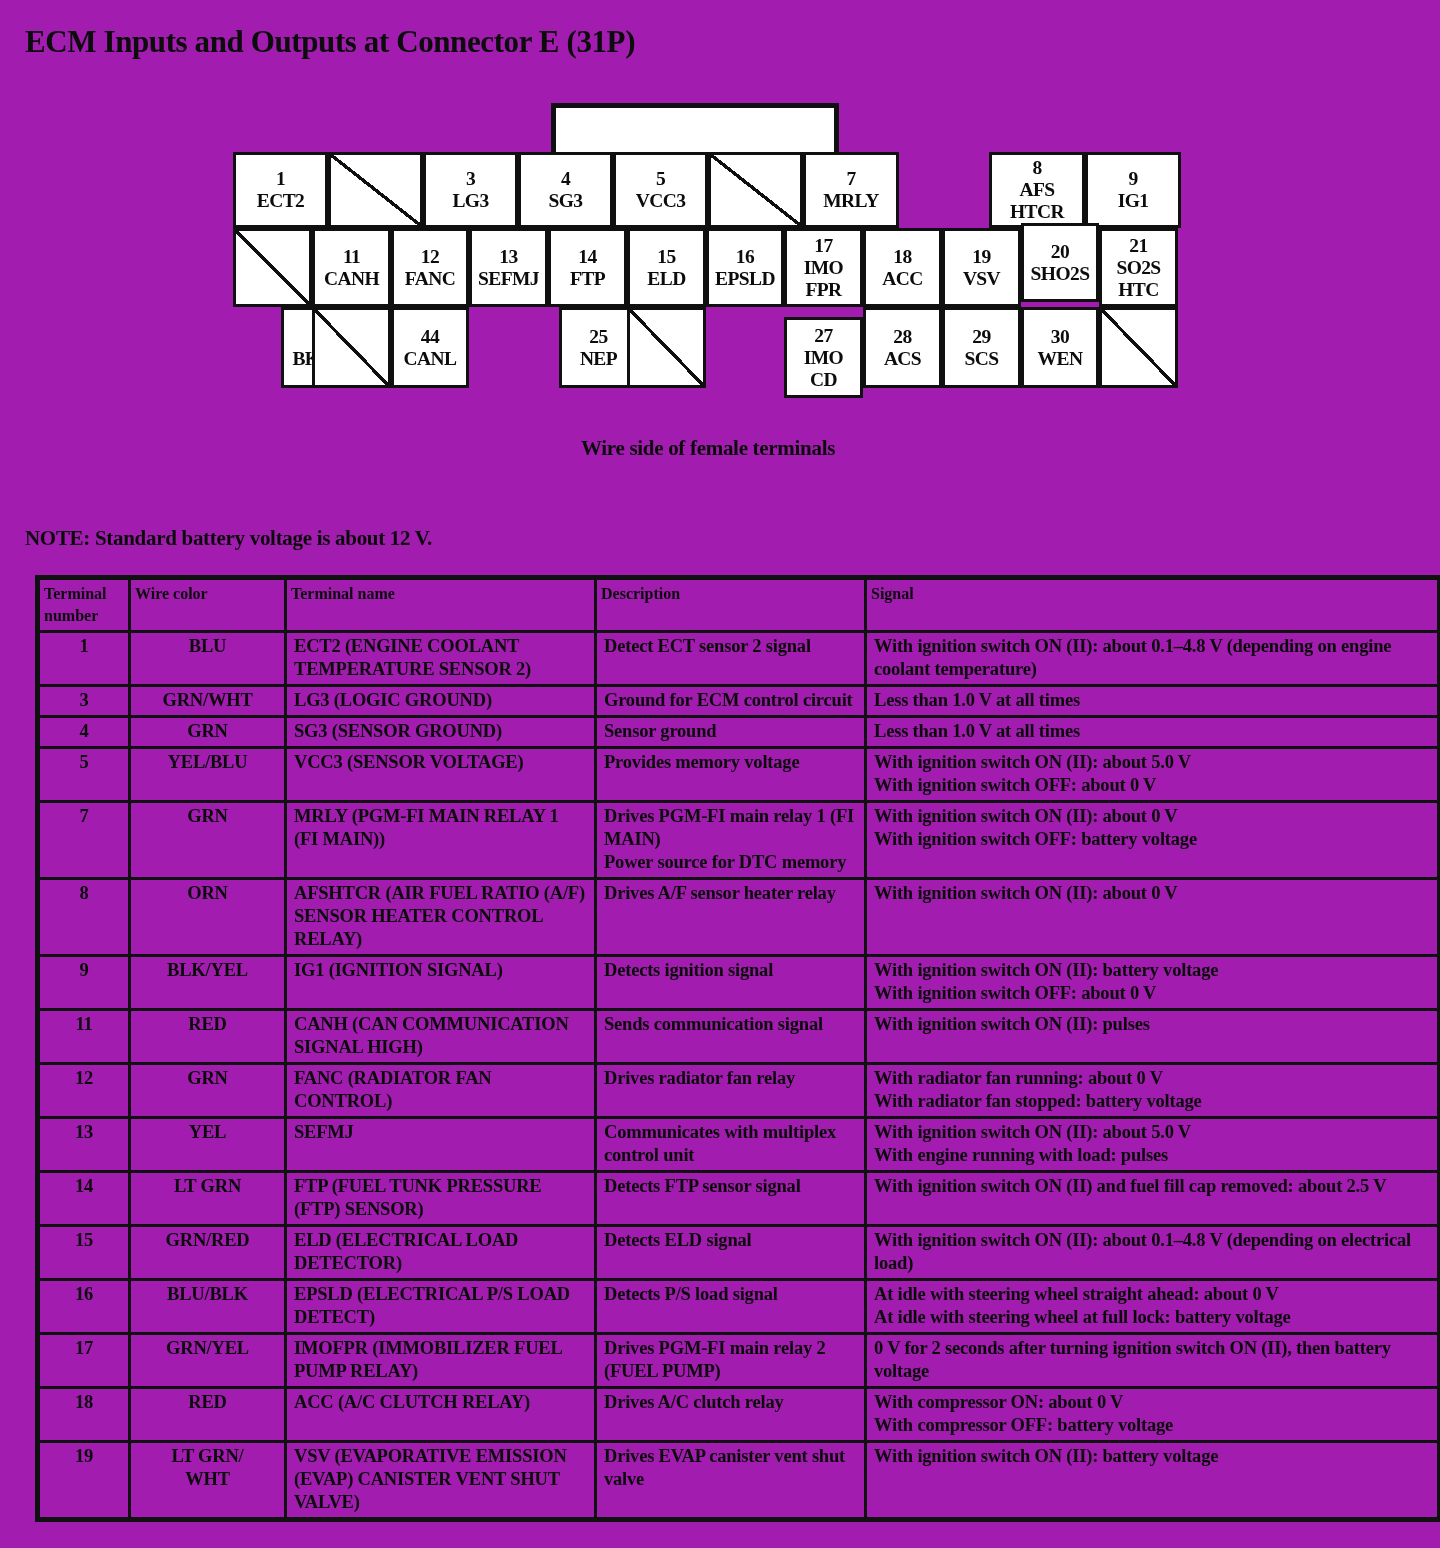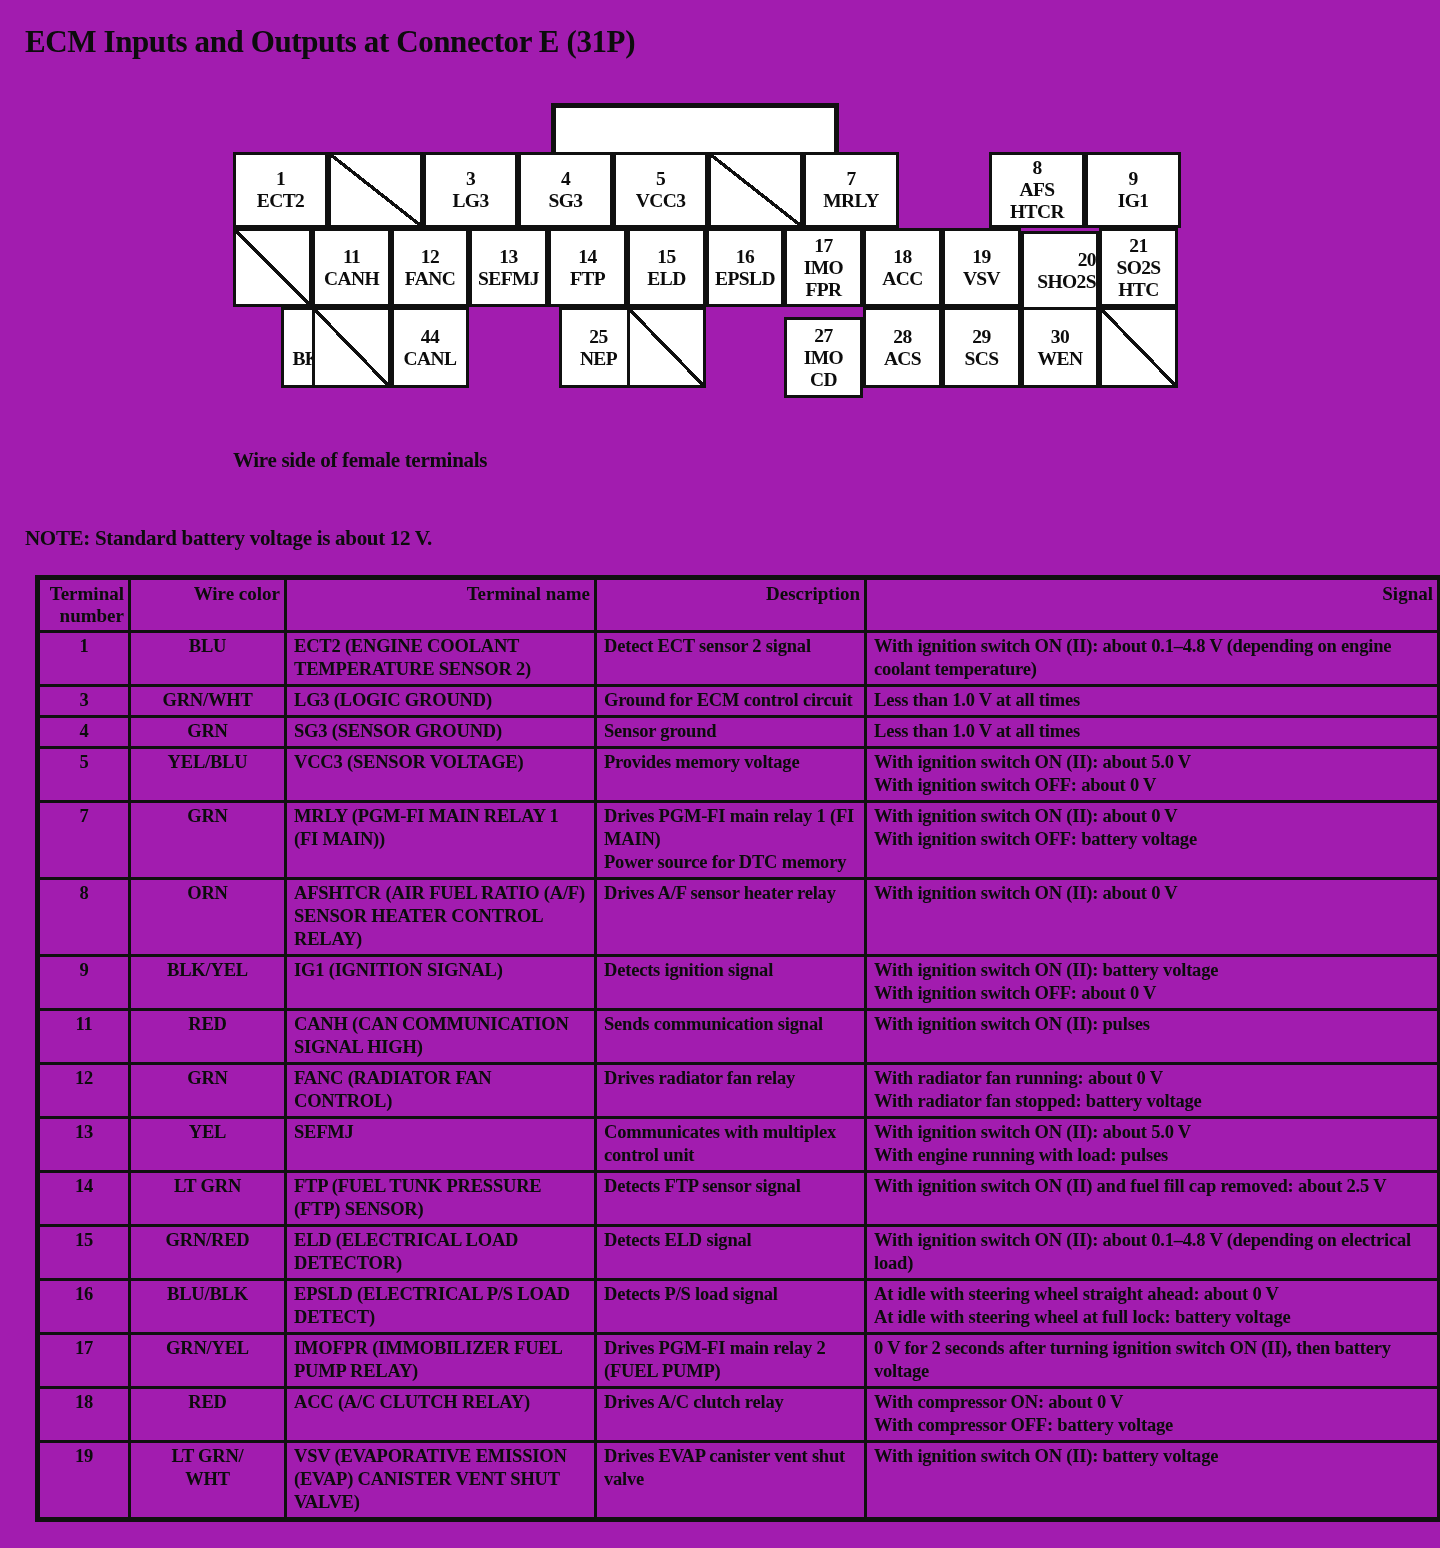--- a/index.html
+++ b/index.html
@@ -8,29 +8,29 @@
   .title{position:absolute;left:25px;top:24px;font-size:31px;font-weight:700;letter-spacing:-0.4px;}
   
   .connector{position:absolute;left:233px;top:152px;width:950px;height:236px;}
   .key-tab{position:absolute;left:318px;top:-49px;width:288px;height:52px;
            box-sizing:border-box;border:5px solid #101010;border-bottom:none;background:#ffffff;}
   .pin{position:absolute;box-sizing:border-box;border:3px solid #101010;background:#ffffff;
        display:flex;flex-direction:column;justify-content:center;align-items:center;
        font-weight:700;font-size:19.5px;line-height:22px;letter-spacing:-0.6px;text-align:center;}
   .pin.diag{background-image:linear-gradient(to right top,
         transparent calc(50% - 1.7px), #101010 calc(50% - 1.7px) calc(50% + 1.7px), transparent calc(50% + 1.7px));}
-  .caption{position:absolute;left:233px;top:448px;width:950px;
+  .caption{position:absolute;left:233px;top:436px;width:950px;text-align:center;
            font-size:21px;font-weight:700;letter-spacing:-0.3px;}
   .note{position:absolute;left:25px;top:526px;font-size:21px;font-weight:700;letter-spacing:-0.3px;}
   
   table.ecm{position:absolute;left:35px;top:575px;width:1402px;table-layout:fixed;
             border-collapse:collapse;border:5px solid #101010;}
   table.ecm th, table.ecm td{border:3px solid #101010;vertical-align:top;font-weight:700;
             overflow:hidden;}
-  table.ecm th{font-size:19px;line-height:22px;text-align:right;padding:3px 4px;}
+  table.ecm th{font-size:16px;line-height:22px;text-align:left;padding:3px 4px;}
   table.ecm td{font-size:18.5px;line-height:23px;padding:2px 7px 3px 7px;letter-spacing:-0.2px;}
   td.c-term,td.c-wire{text-align:center;}
 </style>
 </head>
 <body>
 
 <div class="page">
   <div class="title">ECM Inputs and Outputs at Connector E (31P)</div>
 
   <div class="connector">
@@ -98,21 +98,21 @@
         <div>FPR</div>
       </div>
       <div class="pin" style="left: 630px; top: 76px; width: 79px; height: 79px;">
         <div>18</div>
         <div>ACC</div>
       </div>
       <div class="pin" style="left: 709px; top: 76px; width: 79px; height: 79px;">
         <div>19</div>
         <div>VSV</div>
       </div>
-      <div class="pin" style="left: 788px; top: 79px; width: 78px; height: 79px; align-items: flex-end;">
+      <div class="pin" style="left: 788px; top: 71px; width: 78px; height: 79px;">
         <div>20</div>
         <div>SHO2S</div>
       </div>
       <div class="pin" style="left: 866px; top: 76px; width: 79px; height: 79px;">
         <div>21</div>
         <div>SO2S</div>
         <div>HTC</div>
       </div>
       <div class="pin" style="left: 0px; top: 155px; width: 79px; height: 81px; margin-left: 48px;">
         <div>22</div>

